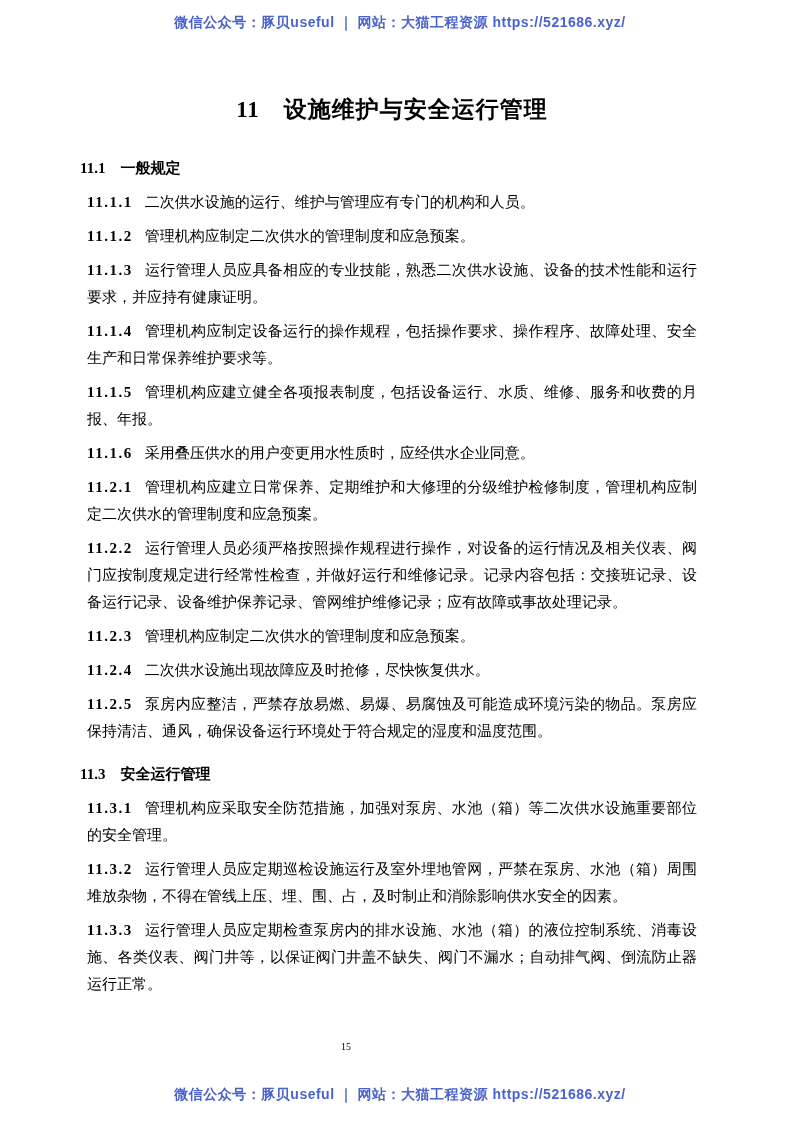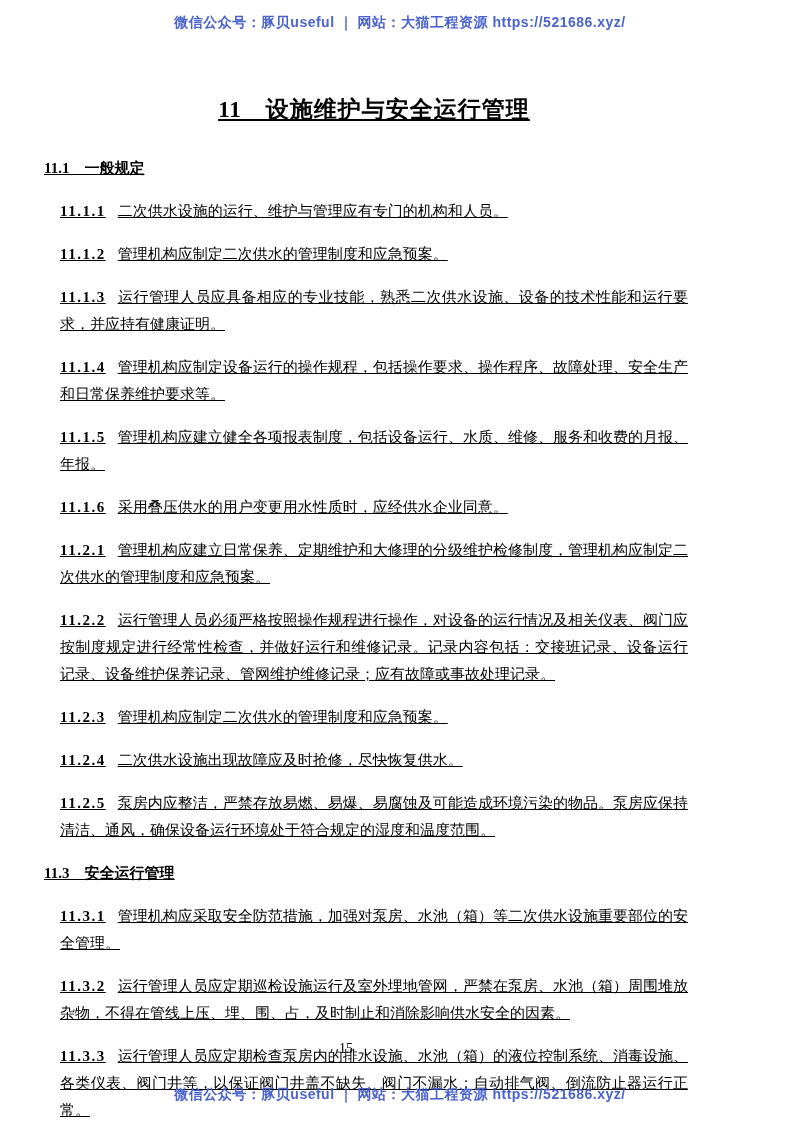--- a/index.html
+++ b/index.html
@@ -17,54 +17,54 @@
     left: 0;
     width: 800px;
     text-align: center;
     font-family: "Liberation Sans", "DejaVu Sans", sans-serif;
     font-size: 14px;
     font-weight: bold;
     letter-spacing: 0.5px;
   }
   .watermark-header { top: 14px; }
   .watermark-footer { top: 1086px; }
-  .content { padding: 94px 96px 0 44px; text-decoration: underline; }
+  .content { padding: 94px 96px 0 80px; }
   .chapter-title {
     font-size: 23px;
     font-weight: bold;
     text-align: center;
     margin: 0 0 30px 0;
     letter-spacing: 1px;
   }
   .section-heading {
     font-size: 15px;
     font-weight: bold;
     text-align: left;
     line-height: 27px;
     margin: 16px 0 0 0;
   }
   .clause {
     font-size: 15px;
     line-height: 27px;
-    margin: 16px;
+    margin: 7px;
     text-align: justify;
   }
   .clause-num {
     font-weight: bold;
     letter-spacing: 1.5px;
     margin-right: 12px;
     white-space: nowrap;
   }
   .page-number {
     position: absolute;
     top: 1041px;
     left: 0;
     width: 692px;
     text-align: center;
-    font-size: 14px;
+    font-size: 10px;
   }
 </style>
 </head>
 <body>
 
 <div class="watermark watermark-header" style="color: rgb(74, 99, 204);">微信公众号：豚贝useful ｜ 网站：大猫工程资源 https://521686.xyz/</div>
 
 <div class="content">
   <h1 class="chapter-title">11　设施维护与安全运行管理</h1>
   <div id="doc-body">

